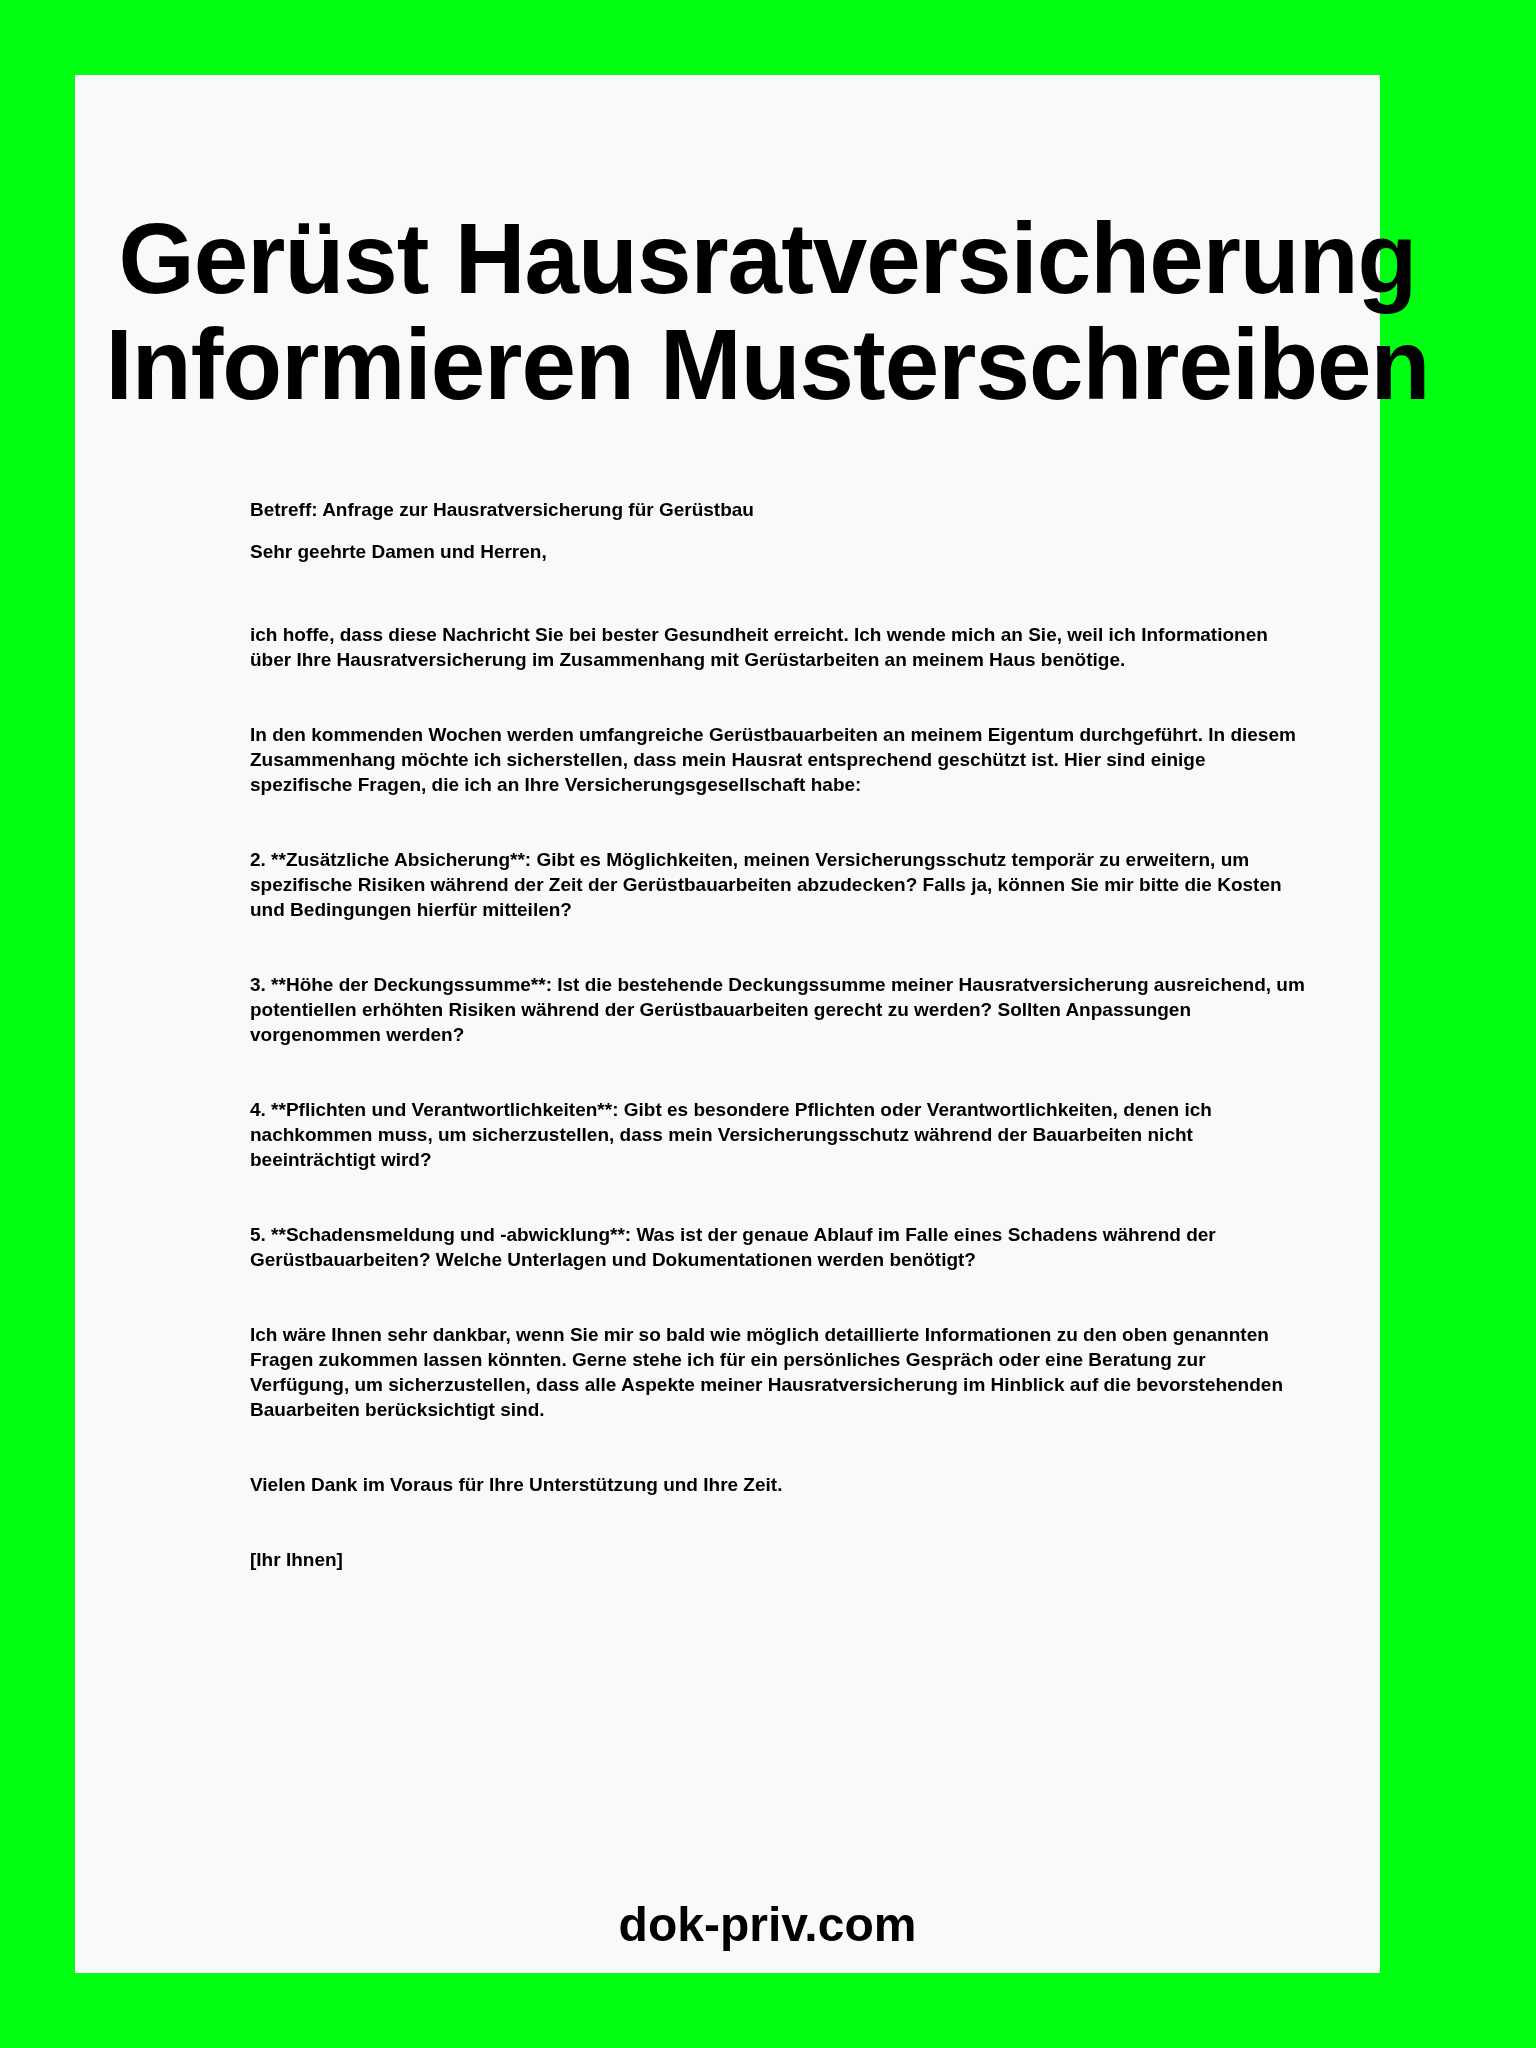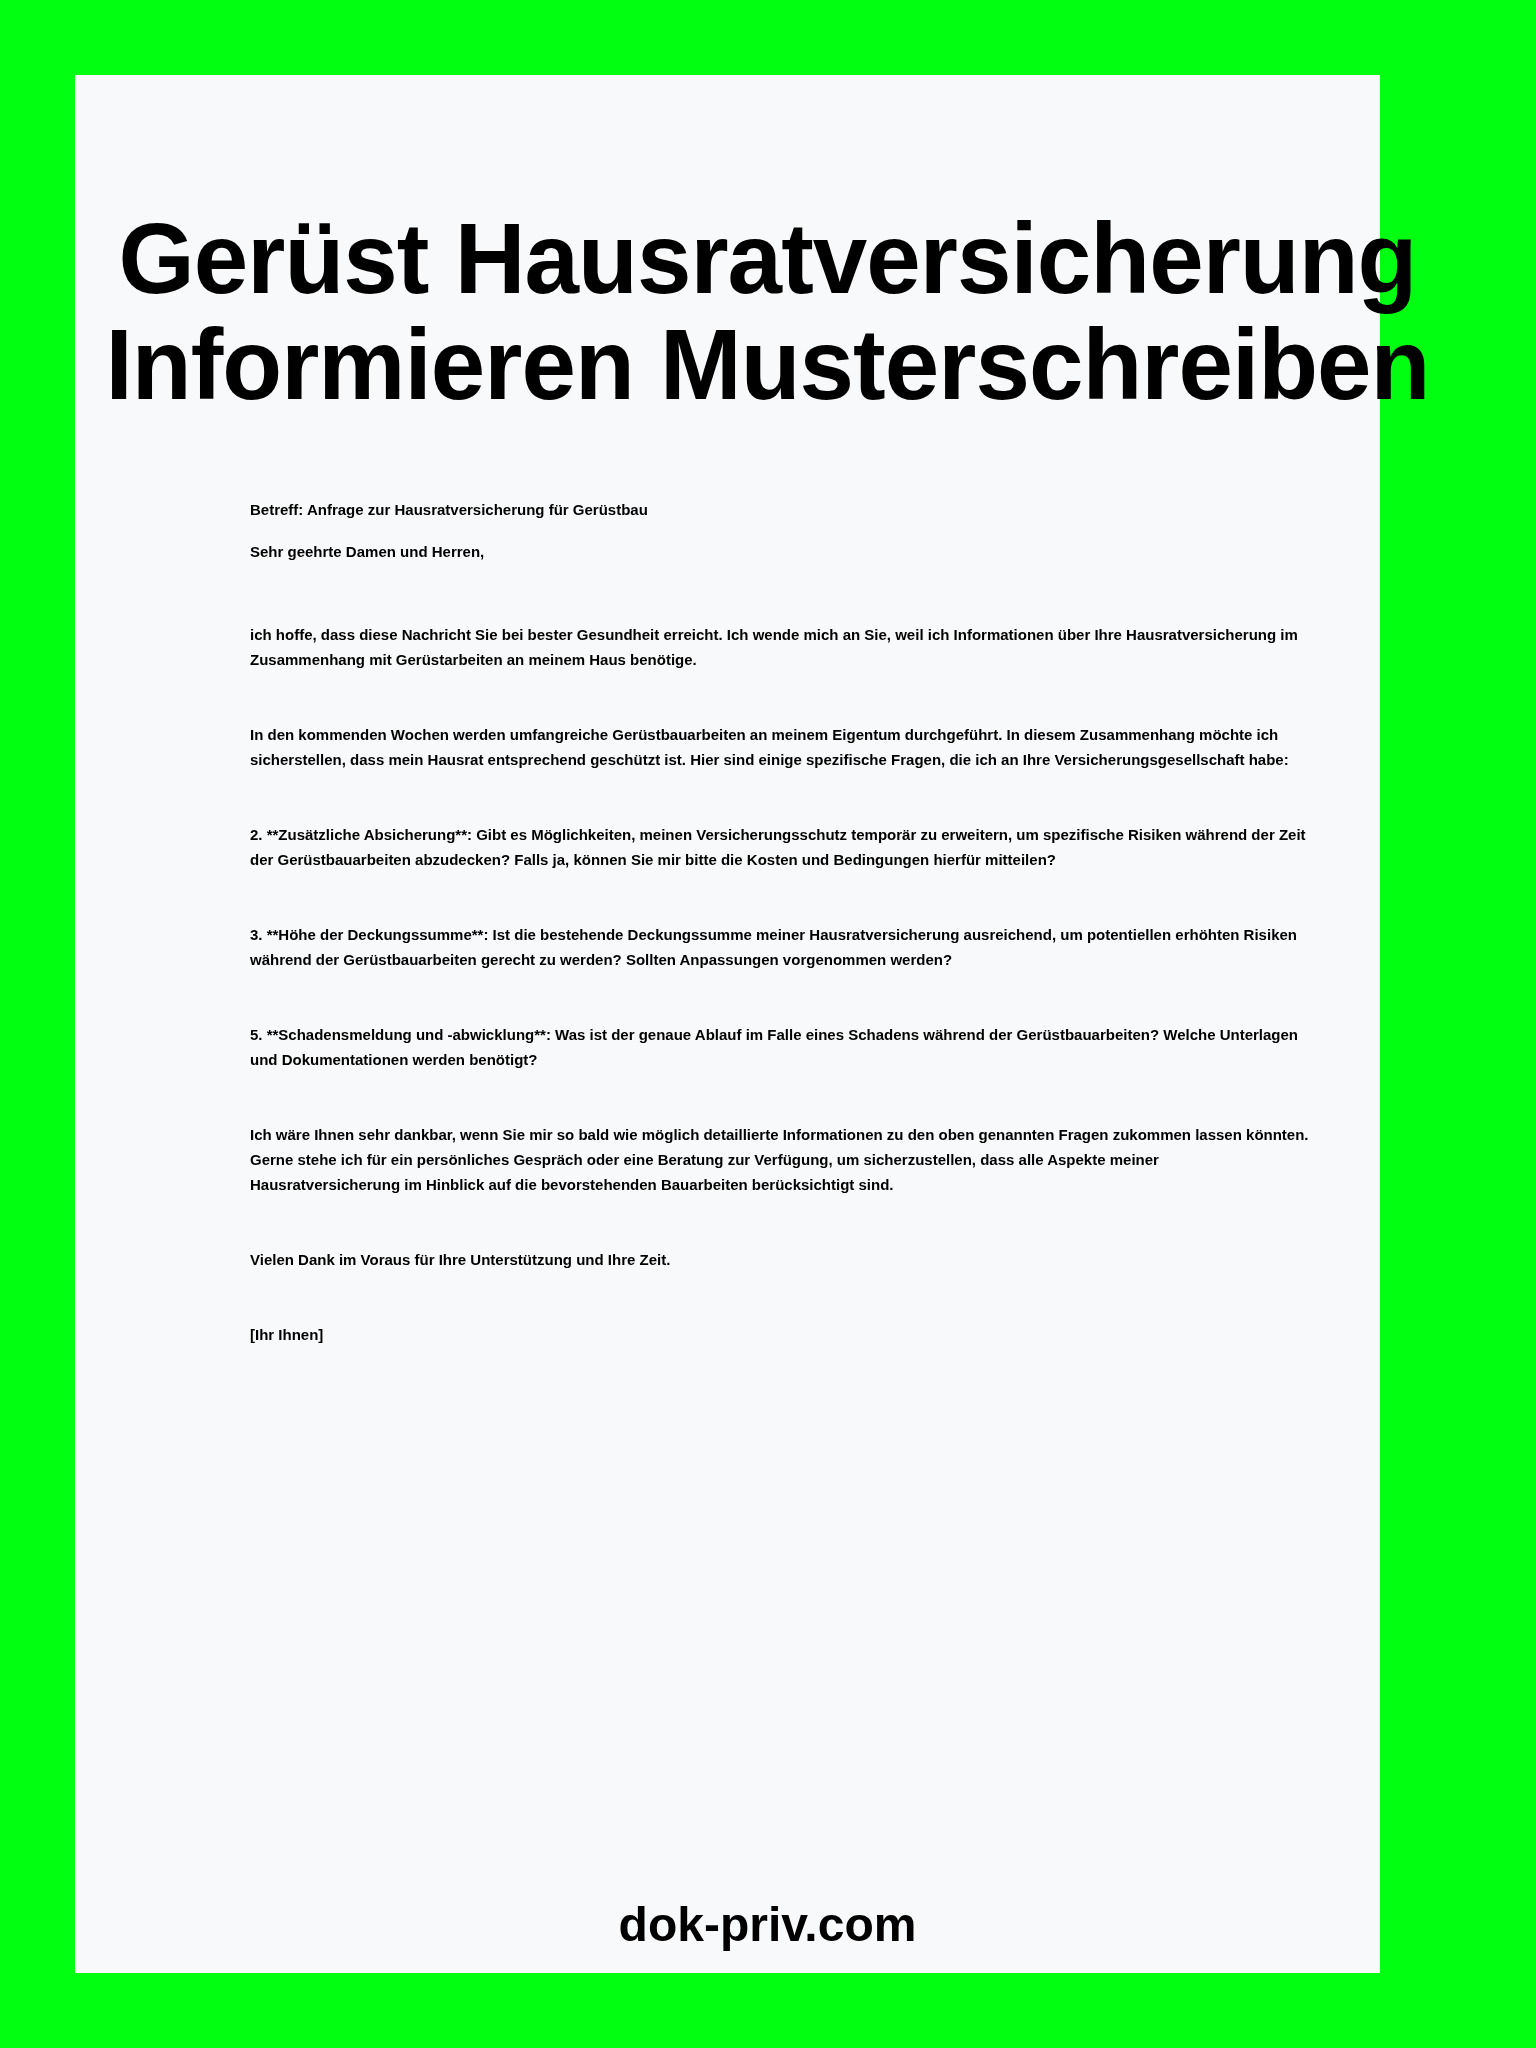--- a/index.html
+++ b/index.html
@@ -37,21 +37,21 @@
       letter-spacing: -1px;
       transform: scaleX(0.97);
     }
     .letter {
       position: absolute;
       left: 175px;
       top: 422px;
       width: 1060px;
       font-family: "Liberation Sans", sans-serif;
       font-weight: bold;
-      font-size: 15px;
+      font-size: 19px;
       line-height: 25px;
       color: #000;
     }
     .letter p {
       margin: 0;
     }
     .subject { margin-bottom: 17px !important; }
     .salutation { margin-bottom: 58px !important; }
     .para { margin-bottom: 50px !important; }
     .thanks { margin-bottom: 50px !important; }
@@ -78,20 +78,21 @@
     <span>Informieren Musterschreiben</span>
   </h1>
 
   <div class="letter">
     <p class="subject">Betreff: Anfrage zur Hausratversicherung für Gerüstbau</p>
     <p class="salutation">Sehr geehrte Damen und Herren,</p>
     <p class="para">ich hoffe, dass diese Nachricht Sie bei bester Gesundheit erreicht. Ich wende mich an Sie, weil ich Informationen über Ihre Hausratversicherung im Zusammenhang mit Gerüstarbeiten an meinem Haus benötige.</p>
     <p class="para">In den kommenden Wochen werden umfangreiche Gerüstbauarbeiten an meinem Eigentum durchgeführt. In diesem Zusammenhang möchte ich sicherstellen, dass mein Hausrat entsprechend geschützt ist. Hier sind einige spezifische Fragen, die ich an Ihre Versicherungsgesellschaft habe:</p>
     <p class="para">2. **Zusätzliche Absicherung**: Gibt es Möglichkeiten, meinen Versicherungsschutz temporär zu erweitern, um spezifische Risiken während der Zeit der Gerüstbauarbeiten abzudecken? Falls ja, können Sie mir bitte die Kosten und Bedingungen hierfür mitteilen?</p>
     <p class="para">3. **Höhe der Deckungssumme**: Ist die bestehende Deckungssumme meiner Hausratversicherung ausreichend, um potentiellen erhöhten Risiken während der Gerüstbauarbeiten gerecht zu werden? Sollten Anpassungen vorgenommen werden?</p>
+    <p class="para">4. **Pflichten und Verantwortlichkeiten**: Gibt es besondere Pflichten oder Verantwortlichkeiten, denen ich nachkommen muss, um sicherzustellen, dass mein Versicherungsschutz während der Bauarbeiten nicht beeinträchtigt wird?</p>
     <p class="para">5. **Schadensmeldung und -abwicklung**: Was ist der genaue Ablauf im Falle eines Schadens während der Gerüstbauarbeiten? Welche Unterlagen und Dokumentationen werden benötigt?</p>
     <p class="para">Ich wäre Ihnen sehr dankbar, wenn Sie mir so bald wie möglich detaillierte Informationen zu den oben genannten Fragen zukommen lassen könnten. Gerne stehe ich für ein persönliches Gespräch oder eine Beratung zur Verfügung, um sicherzustellen, dass alle Aspekte meiner Hausratversicherung im Hinblick auf die bevorstehenden Bauarbeiten berücksichtigt sind.</p>
     <p class="thanks">Vielen Dank im Voraus für Ihre Unterstützung und Ihre Zeit.</p>
     <p class="signature">[Ihr Ihnen]</p>
   </div>
 
   <div class="footer">dok-priv.com</div>
 </div>
 
 </body></html>

